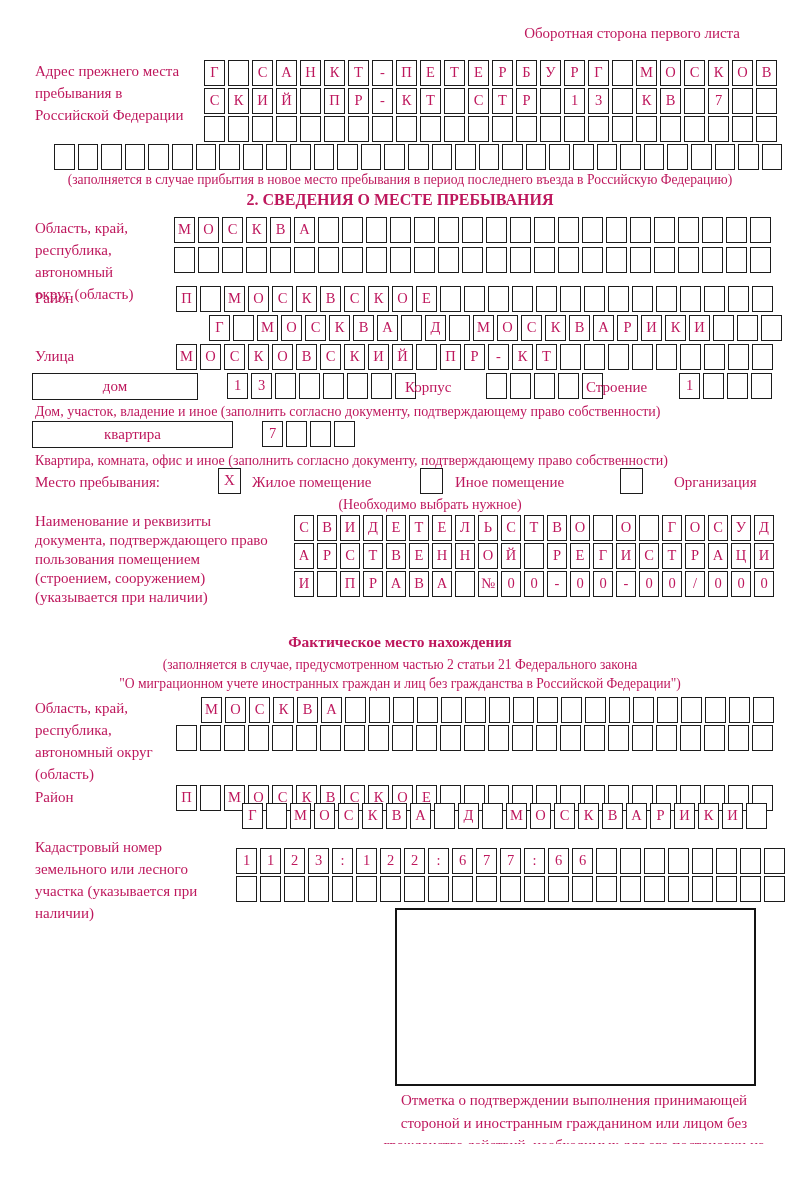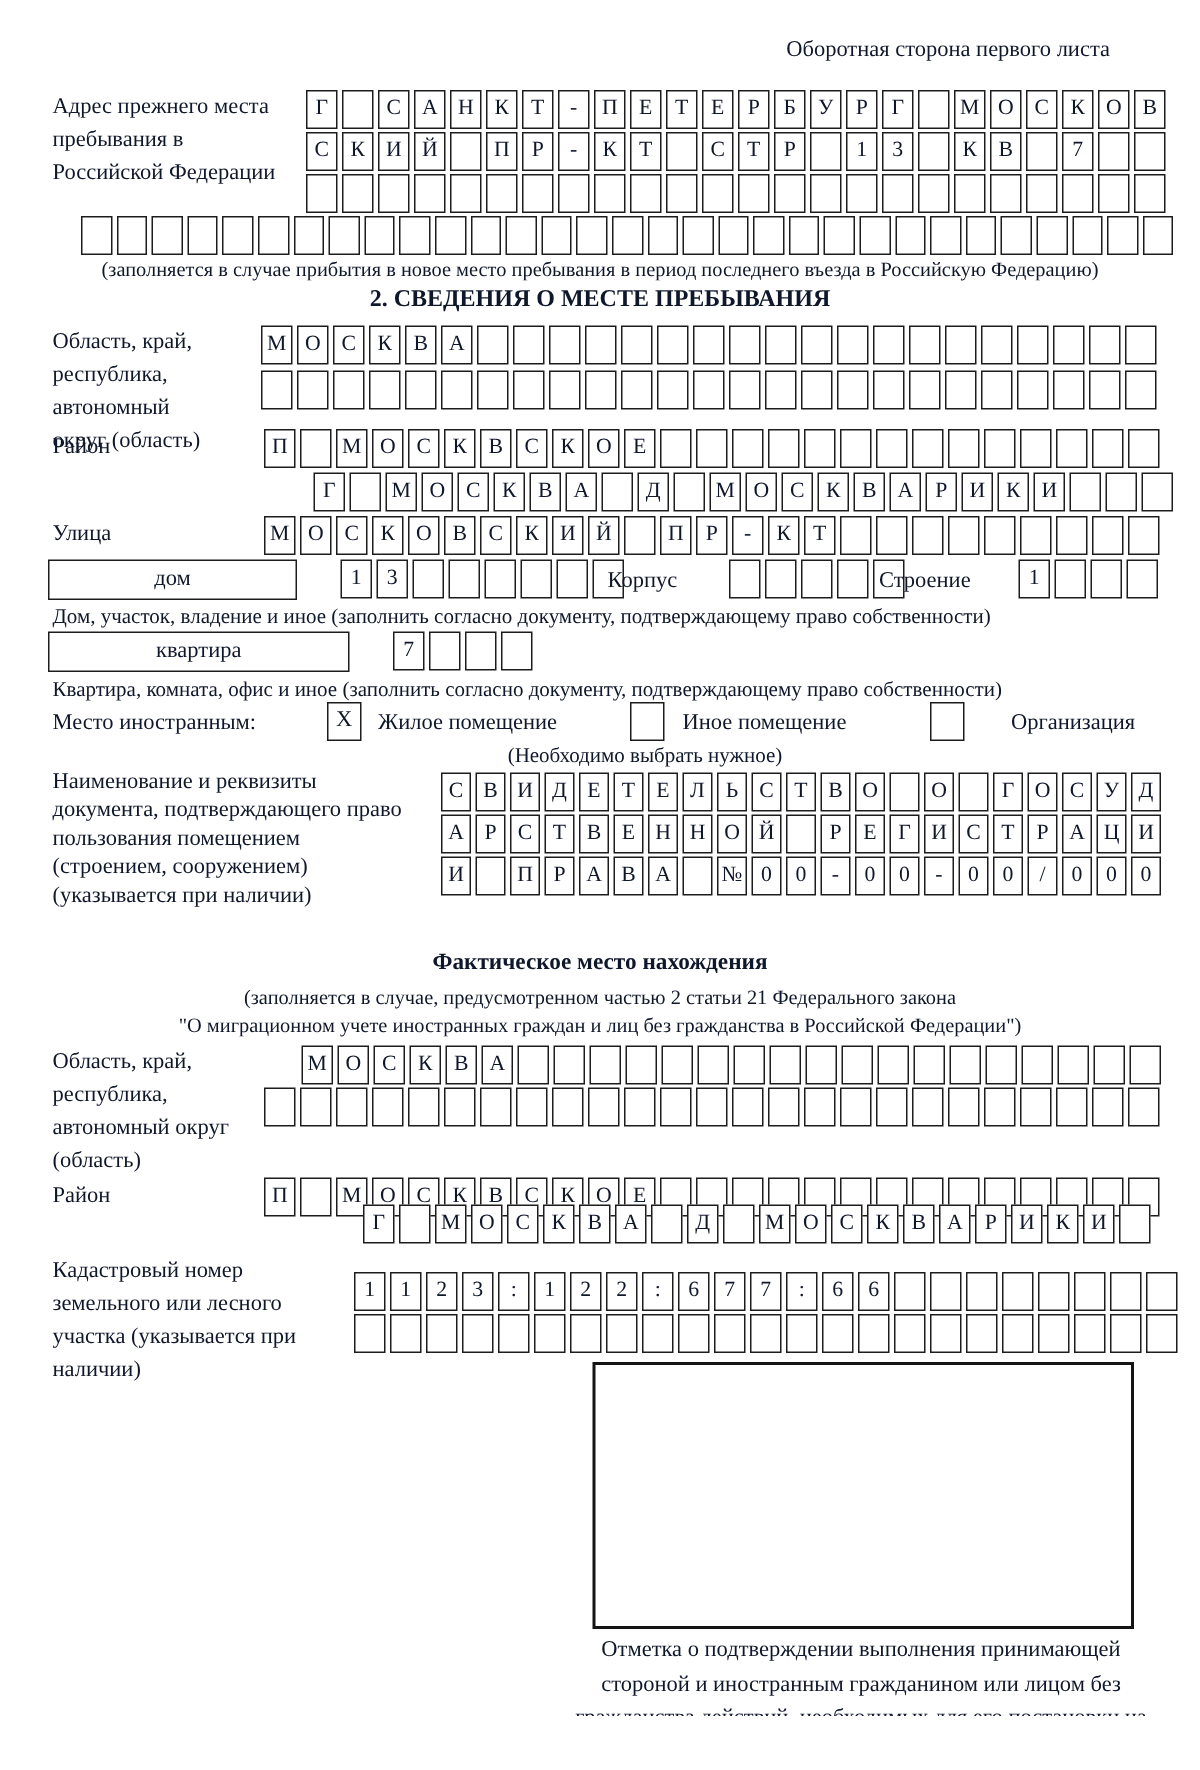--- a/index.html
+++ b/index.html
@@ -1,17 +1,17 @@
 <!DOCTYPE html>
 <html><head>
 <meta charset="utf-8">
 <style>
   html,body{margin:0;padding:0;background:#fff;}
   .page{position:relative;width:800px;height:1144px;background:#fff;
-        font-family:"Liberation Serif",serif;color:#0f172a;overflow:hidden;}
+        font-family:"Liberation Serif",serif;color:#be185d;overflow:hidden;}
   .lbl{position:absolute;font-size:15px;line-height:22px;}
   .note{position:absolute;font-size:13.6px;line-height:17px;}
   .center{left:0;width:800px;text-align:center;}
   .h2{position:absolute;left:0;width:800px;text-align:center;
       font-size:16px;font-weight:bold;}
   .cellrow{position:absolute;white-space:nowrap;margin-left:24px;}
   .cell{box-sizing:border-box;display:inline-block;width:21px;height:26px;
         border:1.6px solid #1c1c1c;margin-right:3px;text-align:center;
         font-size:14.5px;line-height:23px;vertical-align:top;background:#fff;}
   .row-addr4 .cell{width:20.6px;}
@@ -58,21 +58,21 @@
   <div class="lbl" style="left:405px;top:376px;">Корпус</div>
   <div class="cellrow" style="left:462px;top:373px;"><span class="cell"></span><span class="cell"></span><span class="cell"></span><span class="cell"></span><span class="cell"></span></div>
   <div class="lbl" style="left:586px;top:376px;">Строение</div>
   <div class="cellrow" style="left:655px;top:373px;"><span class="cell">1</span><span class="cell"></span><span class="cell"></span><span class="cell"></span></div>
   <div class="note" style="left:35px;top:403px;font-size:14px;">Дом, участок, владение и иное (заполнить согласно документу, подтверждающему право собственности)</div>
 
   <div class="wbox" style="left:32px;top:421px;width:201px;">квартира</div>
   <div class="cellrow" style="left:238px;top:421px;"><span class="cell">7</span><span class="cell"></span><span class="cell"></span><span class="cell"></span></div>
   <div class="note" style="left:35px;top:452px;font-size:14px;">Квартира, комната, офис и иное (заполнить согласно документу, подтверждающему право собственности)</div>
 
-  <div class="lbl" style="left:35px;top:471px;">Место иностранным:</div>
+  <div class="lbl" style="left:35px;top:471px;">Место пребывания:</div>
   <div class="cbox" style="left:218px;top:468px;">X</div>
   <div class="lbl" style="left:252px;top:471px;">Жилое помещение</div>
   <div class="cbox" style="left:420px;top:468px;"></div>
   <div class="lbl" style="left:455px;top:471px;">Иное помещение</div>
   <div class="cbox" style="left:620px;top:468px;"></div>
   <div class="lbl" style="left:674px;top:471px;">Организация</div>
   <div class="note" style="left:120px;top:496px;width:620px;text-align:center;font-size:14px;">(Необходимо выбрать нужное)</div>
 
   <div class="lbl" style="left:35px;top:512px;width:235px;line-height:19px;">Наименование и реквизиты документа, подтверждающего право пользования помещением (строением, сооружением) (указывается при наличии)</div>
   <div class="cellrow row-doc" style="left:270px;top:515px;"><span class="cell">С</span><span class="cell">В</span><span class="cell">И</span><span class="cell">Д</span><span class="cell">Е</span><span class="cell">Т</span><span class="cell">Е</span><span class="cell">Л</span><span class="cell">Ь</span><span class="cell">С</span><span class="cell">Т</span><span class="cell">В</span><span class="cell">О</span><span class="cell"></span><span class="cell">О</span><span class="cell"></span><span class="cell">Г</span><span class="cell">О</span><span class="cell">С</span><span class="cell">У</span><span class="cell">Д</span></div>

